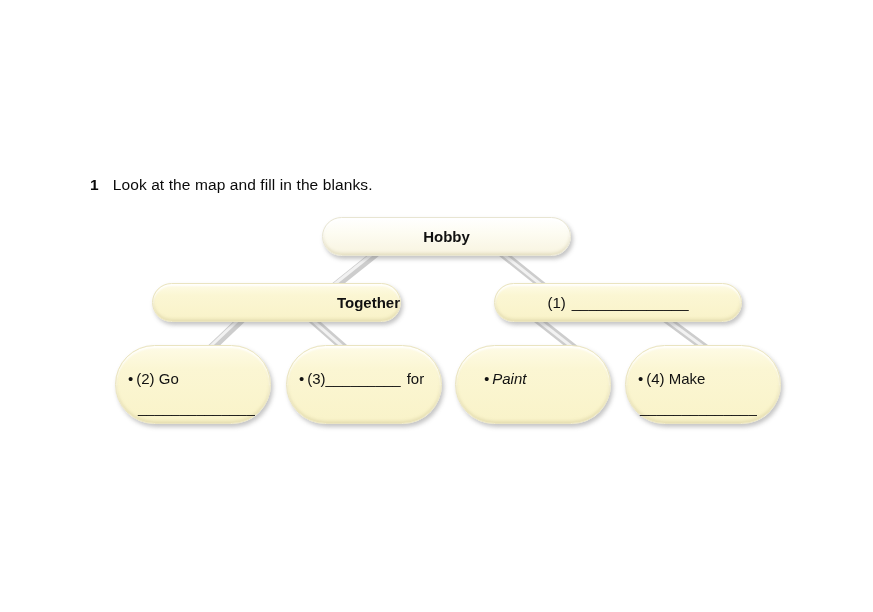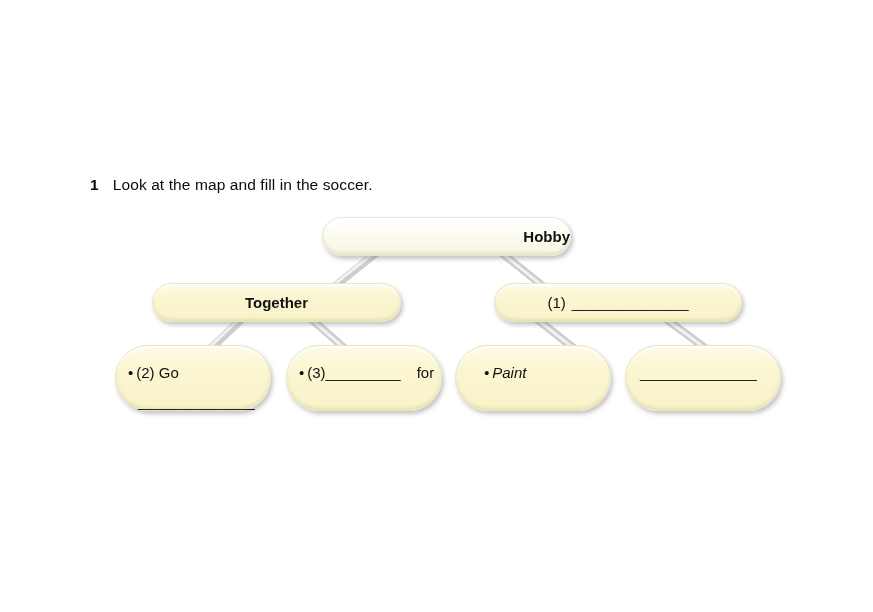--- a/index.html
+++ b/index.html
@@ -54,51 +54,50 @@
     border-radius: 20px;
     display: flex;
     align-items: center;
     justify-content: center;
   }
   .root {
     left: 322px; top: 217px; width: 249px;
     background: linear-gradient(180deg, #ffffff 0%, #fdfcf2 40%, #f8f4e0 100%);
     border: 1px solid #e8e5d2;
     font-weight: 700;
-    justify-content: flex-end;
   }
-  .branch-left  { left: 152px; top: 283px; width: 249px; font-weight: 700; }
+  .branch-left  { left: 152px; top: 283px; width: 249px; font-weight: 700; justify-content: flex-end; }
   .branch-right { left: 494px; top: 283px; width: 248px; font-weight: 400; }
   .branch-right .blank { margin-left: 6px; }
   .leaf {
     top: 345px;
     width: 156px;
-    height: 66px;
+    height: 79px;
     border-radius: 40px;
-    padding: 12px 8px 0 12px;
+    padding: 18px 8px 0 12px;
     line-height: 29px;
   }
   .leaf-1 { left: 115px; }
   .leaf-2 { left: 286px; }
   .leaf-3 { left: 455px; padding-left: 28px; font-style: italic; }
   .leaf-4 { left: 625px; }
   .leaf .line { display: block; white-space: nowrap; }
   .bullet { margin-right: 3px; }
-  .leaf .suffix { margin-left: 16px; }
+  .leaf .suffix { margin-left: 6px; }
   .leaf-1 .line2 .blank { margin-left: 10px; }
   .leaf-4 .line2 .blank { margin-left: 2px; }
 </style>
 </head>
 <body>
 
 <div class="page">
 
   <div class="heading">
     <span class="num">1</span>
-    <span class="txt">Look at the map and fill in the soccer.</span>
+    <span class="txt">Look at the map and fill in the blanks.</span>
   </div>
 
   <svg class="connectors" width="873" height="612" viewBox="0 0 873 612">
     <g>
       <line class="c-base" x1="380" y1="250" x2="330" y2="290"></line>
       <line class="c-hi" x1="378.5" y1="249" x2="328.5" y2="289"></line>
     </g>
     <g>
       <line class="c-base" x1="498" y1="250" x2="548" y2="290"></line>
       <line class="c-hi" x1="496.5" y1="249" x2="546.5" y2="289"></line>
@@ -141,16 +140,17 @@
 
   <div class="node leaf leaf-2">
     <span class="line line1"><span class="bullet">•</span><span>(3)</span><span class="blank">_________</span><span class="suffix">for</span></span>
   </div>
 
   <div class="node leaf leaf-3">
     <span class="line line1"><span class="bullet">•</span><span>Paint</span></span>
   </div>
 
   <div class="node leaf leaf-4">
+    <span class="line line1"><span class="bullet">•</span><span>(4) Make</span></span>
     <span class="line line2"><span class="blank">______________</span></span>
   </div>
 
 </div>
 
 </body></html>

